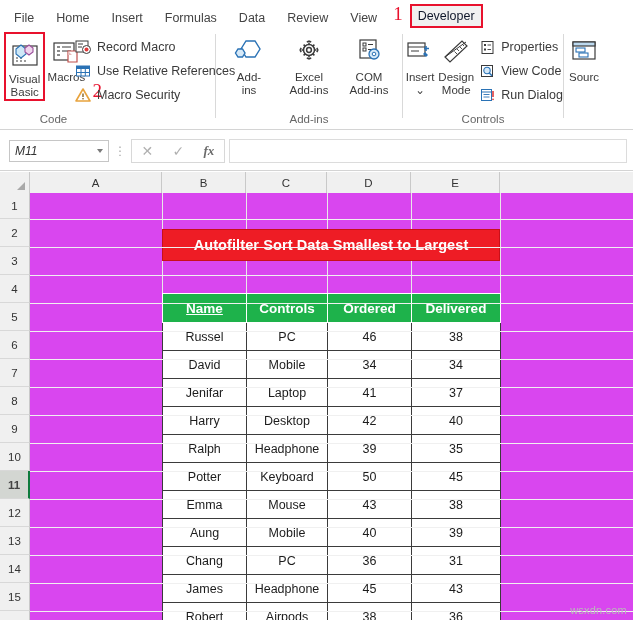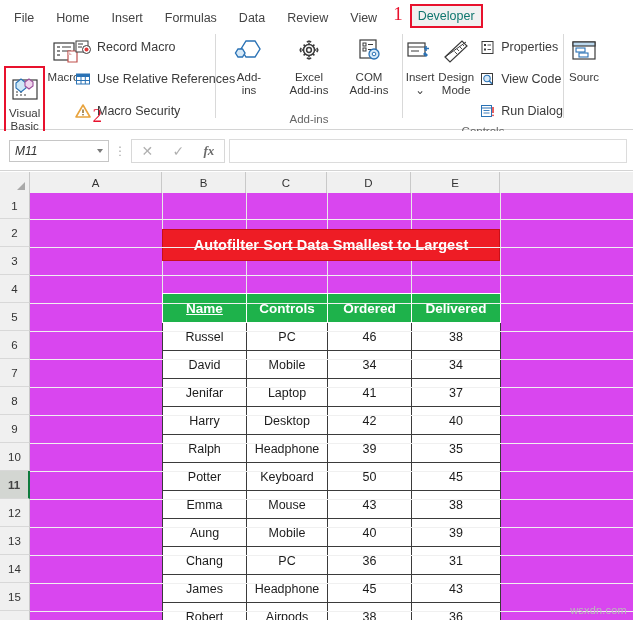--- a/index.html
+++ b/index.html
@@ -19,21 +19,21 @@
   }
   .tab {
     font-size: 12.5px; color: #444444;
     padding: 0 11px; line-height: 28px; white-space: nowrap;
     cursor: default;
   }
   .tab.first { padding-left: 14px; }
   .tab.active-box {
     border: 2px solid #e8112d;
     background: #f1f1f1;
-    color: #0f766e;
+    color: #0f172a;
     line-height: 20px; height: 24px; padding: 0 6px;
     margin-left: 2px; margin-right: 4px;
     display: flex; align-items: center;
   }
   .marker {
     color: #e8112d; font-size: 19px; font-weight: 400;
     font-family: "Liberation Serif", serif;
     line-height: 1; padding: 0 5px;
   }
 
@@ -55,26 +55,26 @@
   .bigbtn {
     width: 52px; display: flex; flex-direction: column; align-items: center;
     padding: 3px 1px 0 1px; cursor: default;
   }
   .bigbtn .ico { height: 34px; display: flex; align-items: center; justify-content: center; }
   .bigbtn .lbl {
     font-size: 11.5px; color: #3a3a3a; text-align: center; line-height: 13px;
     margin-top: 2px; white-space: pre-line;
   }
   .bigbtn.boxed {
-    border: 2.5px solid #e8112d; width: 50px; margin-left: 4px; margin-top: 34px;
+    border: 2.5px solid #e8112d; width: 50px; margin-left: 4px;
   }
   .bigbtn.wide { width: 60px; }
 
   
-  .smallcol { display: flex; flex-direction: column; padding: 4px 0 0 6px; gap: 10px; text-align: right; }
+  .smallcol { display: flex; flex-direction: column; padding: 4px 0 0 6px; gap: 2px; text-align: right; }
   .smallbtn { display: flex; align-items: center; height: 22px; cursor: default; }
   .smallbtn .ico { width: 20px; display:flex; align-items:center; justify-content:center; }
   .smallbtn .lbl { font-size: 12.5px; color: #3a3a3a; margin-left: 4px; white-space: nowrap; }
 
   
   .fbar {
     position: absolute; top: 131px; left: 0; width: 633px; height: 40px;
     background: #ffffff; display: flex; align-items: center;
     border-bottom: 1px solid #d4d4d4;
   }

